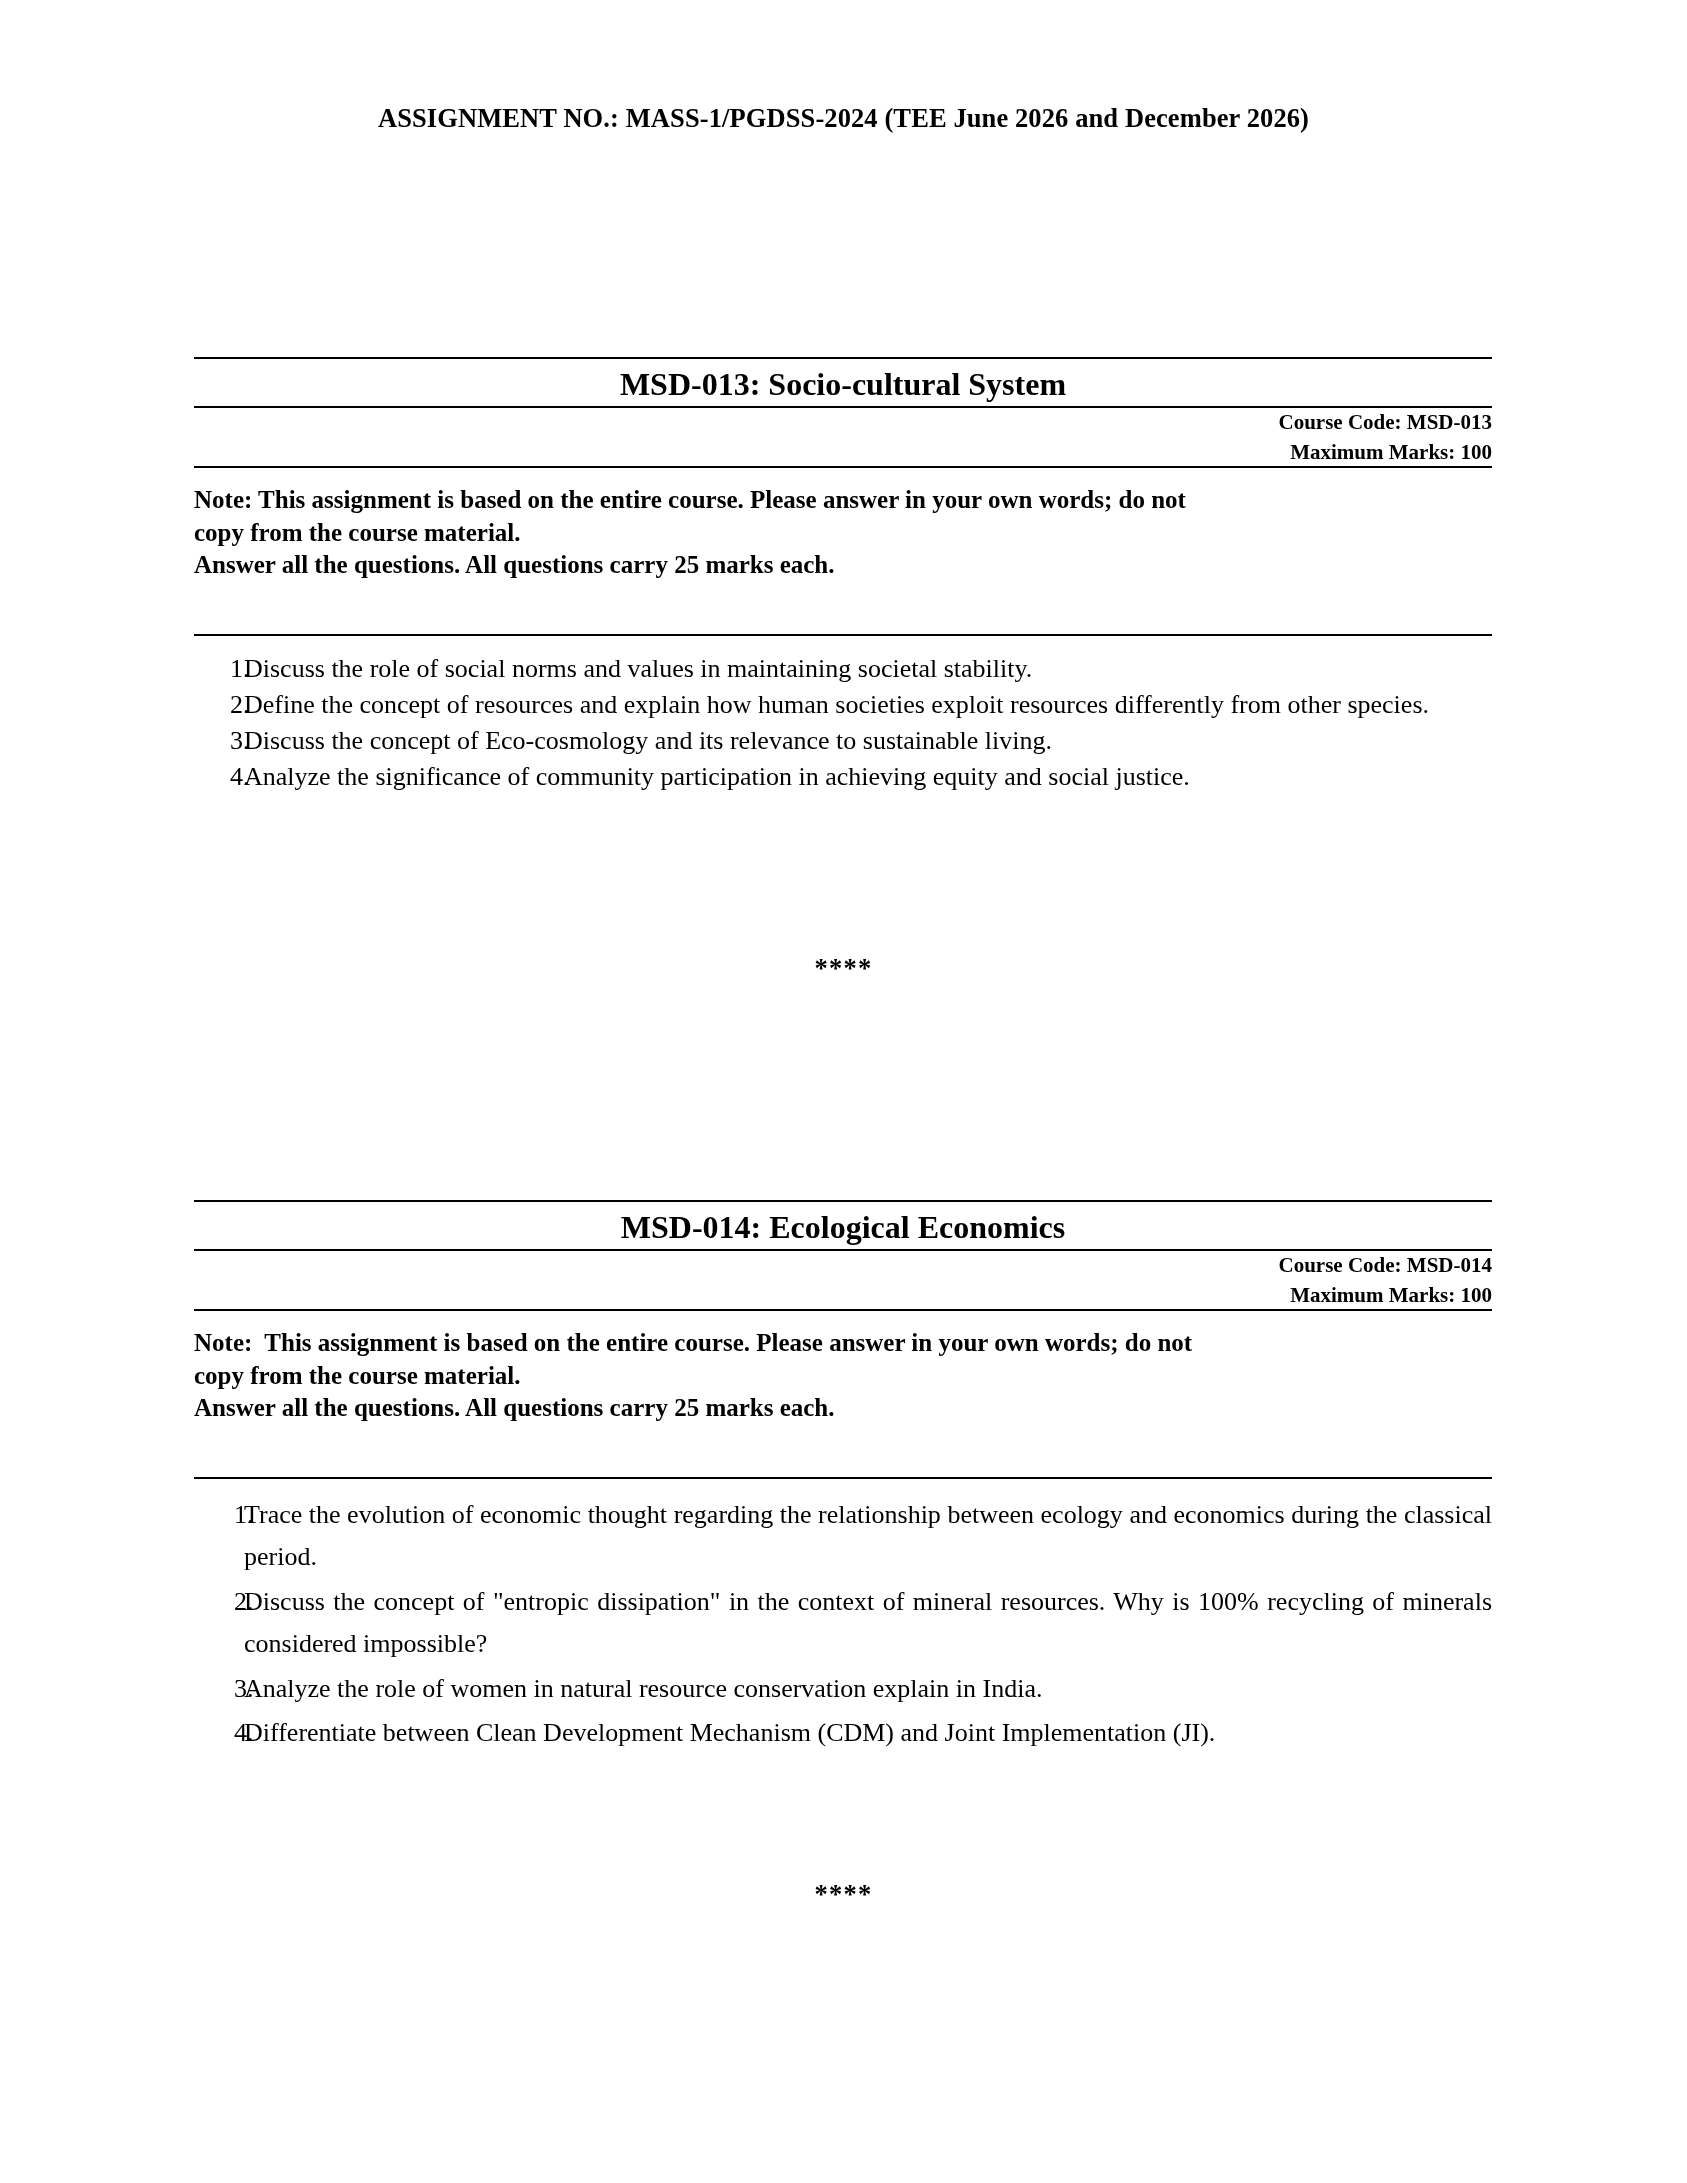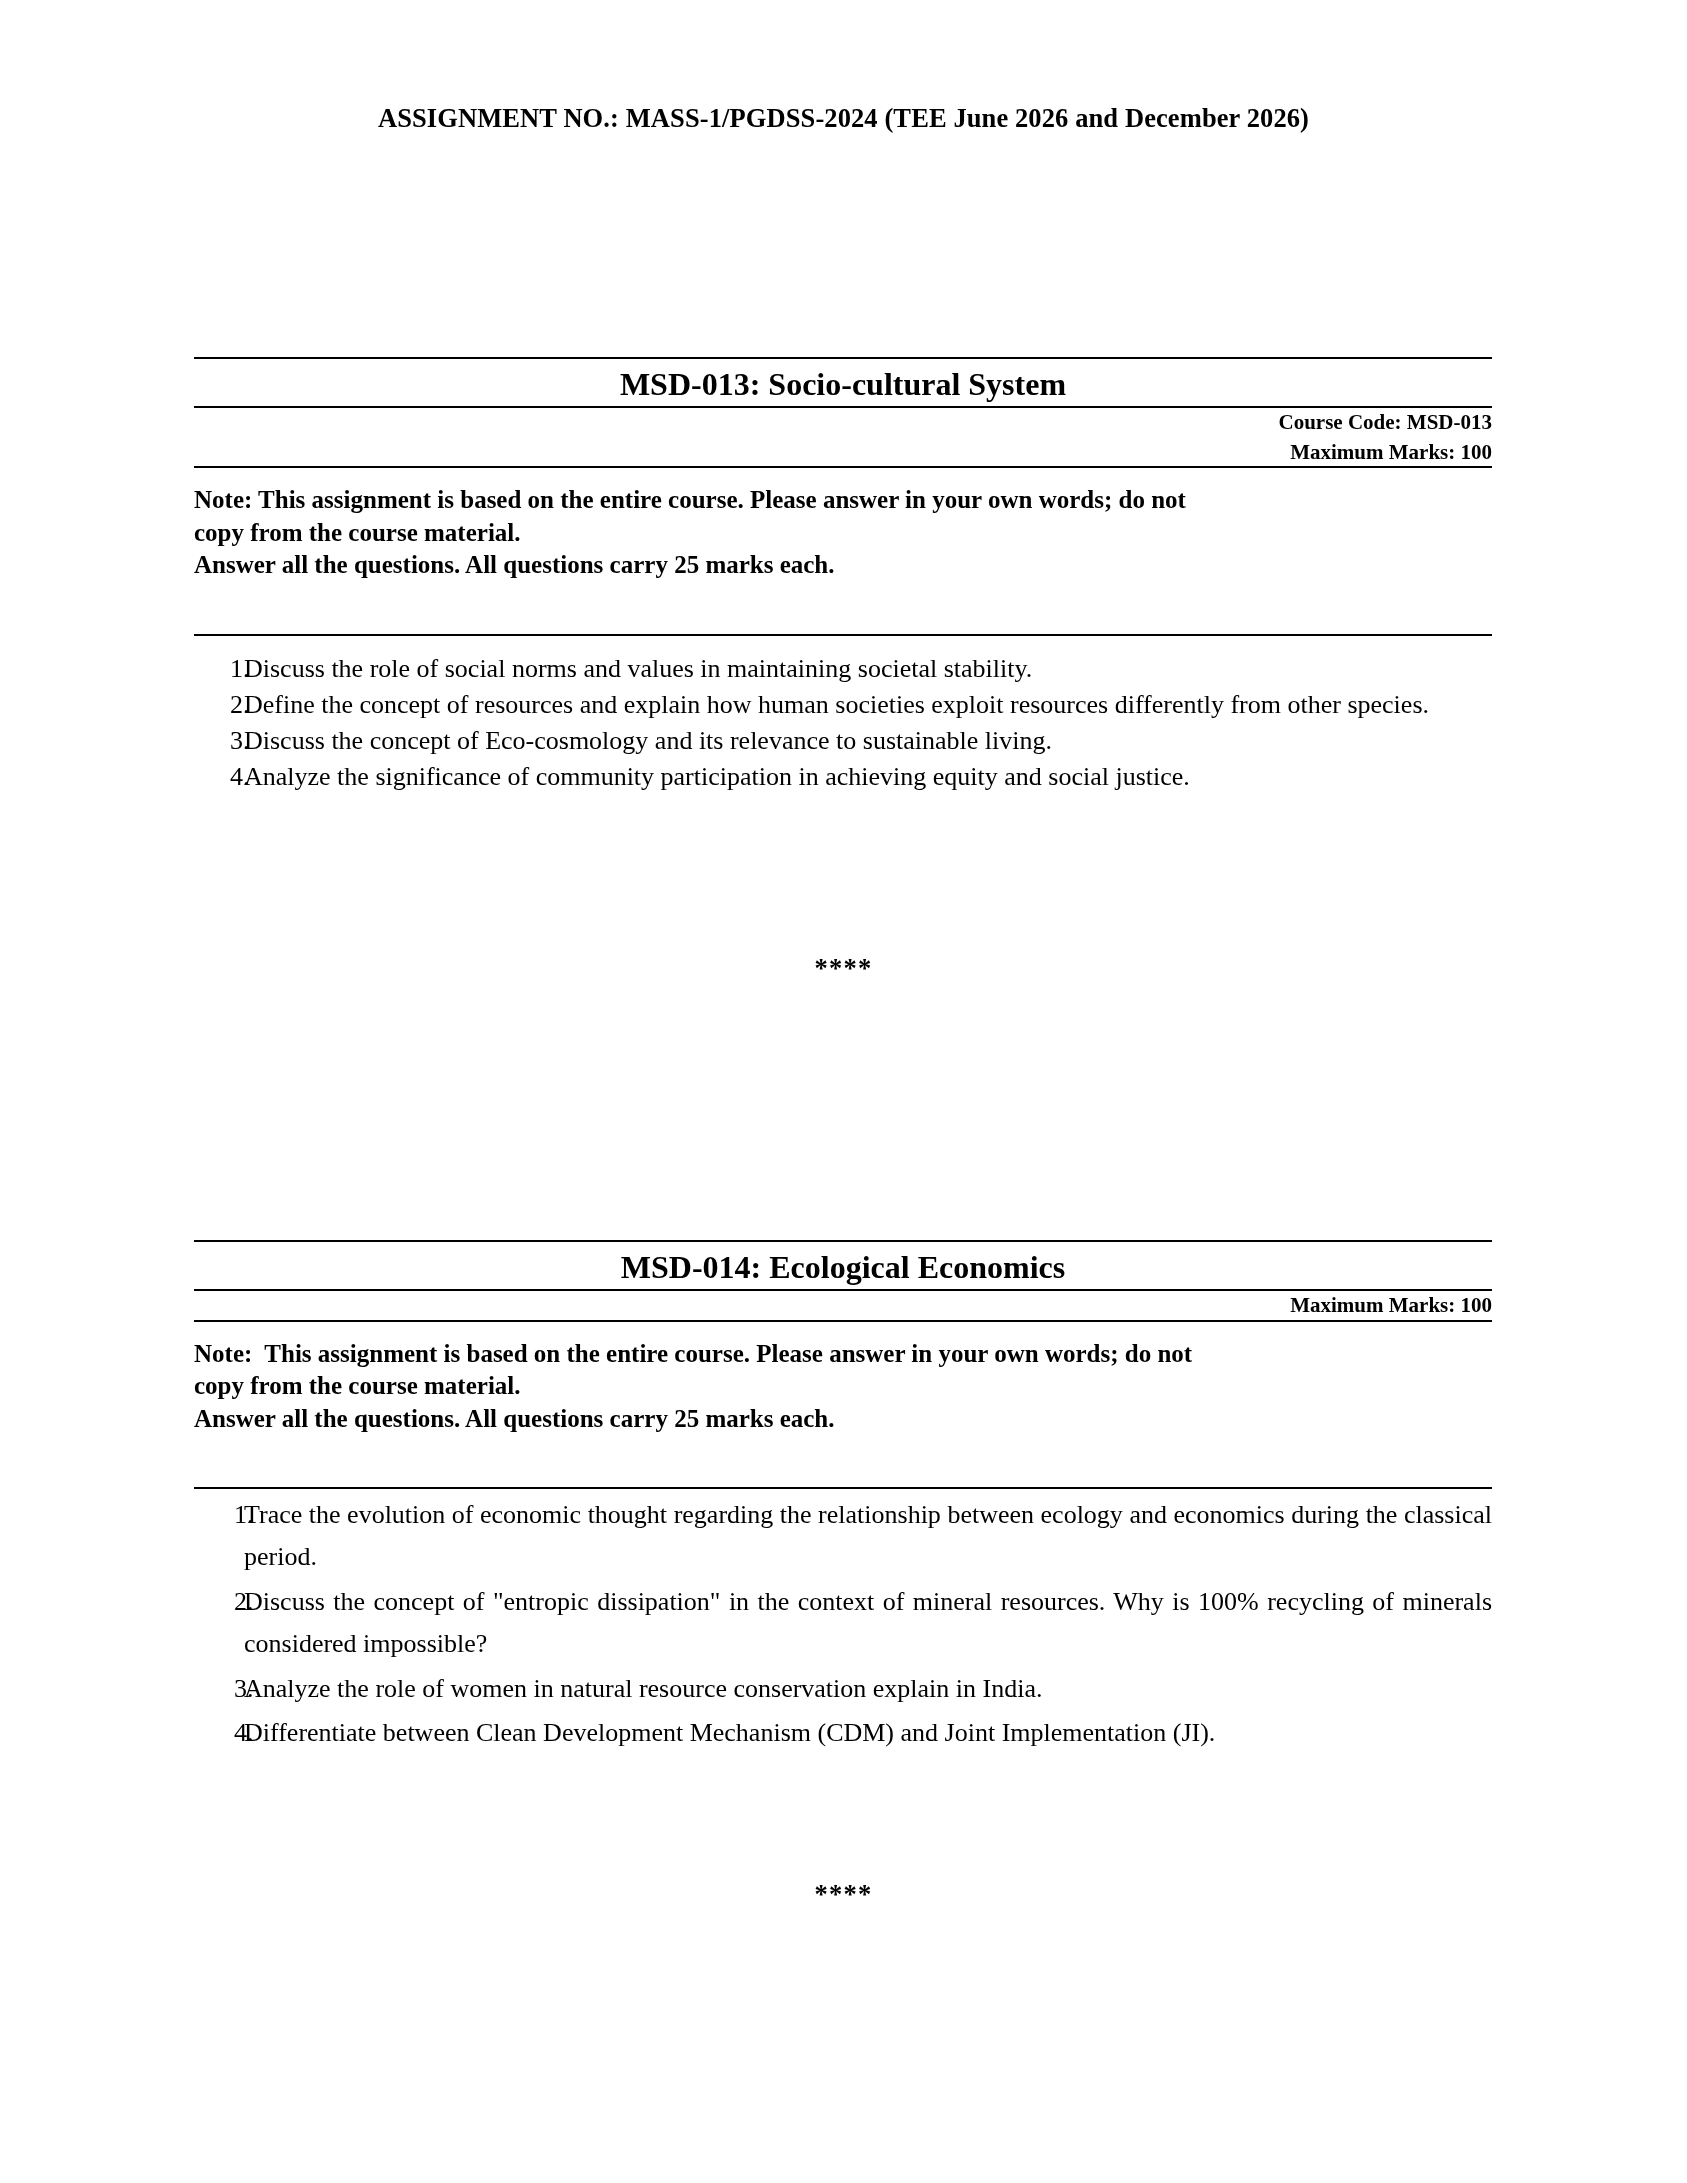--- a/index.html
+++ b/index.html
@@ -159,24 +159,25 @@
       <span class="qtext last-loose">Discuss the concept of Eco-cosmology and its relevance to sustainable living.</span>
     </li>
     <li class="qitem">
       <span class="qnum">4.</span>
       <span class="qtext last-loose">Analyze the significance of community participation in achieving equity and social justice.</span>
     </li>
   </ol>
 
   <div class="stars stars-a">****</div>
 
-  <div class="section" style="top:1240px;">
+  <div class="section" style="top:1200px;">
     <div class="rule"></div>
     <div class="course-title">MSD-014: Ecological Economics</div>
     <div class="rule"></div>
+    <div class="meta">Course Code: MSD-014</div>
     <div class="meta">Maximum Marks: 100</div>
     <div class="rule"></div>
     <div class="note">
       <span class="note-line">Note:  This assignment is based on the entire course. Please answer in your own words; do not</span>
       <span class="note-line">copy from the course material.</span>
       <span class="note-line">Answer all the questions. All questions carry 25 marks each.</span>
     </div>
     <div class="note-gap"></div>
     <div class="rule"></div>
   </div>

